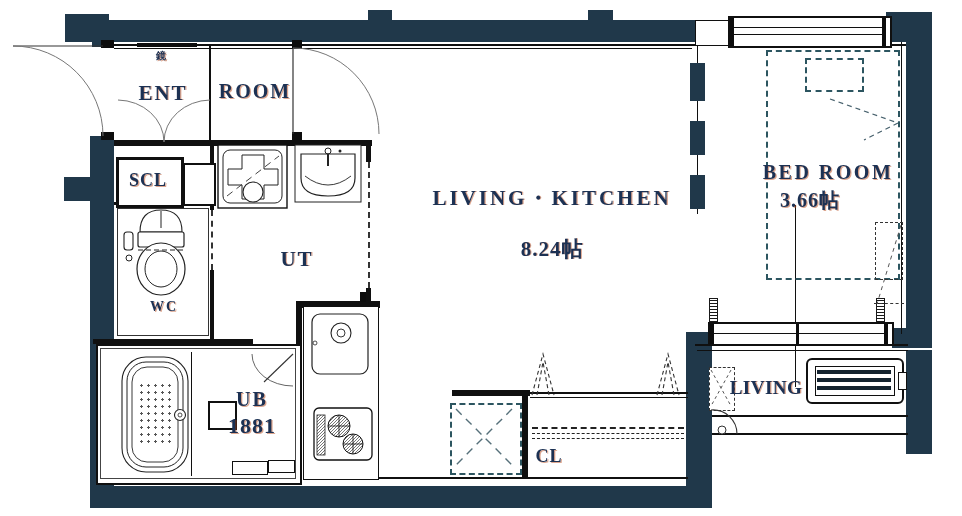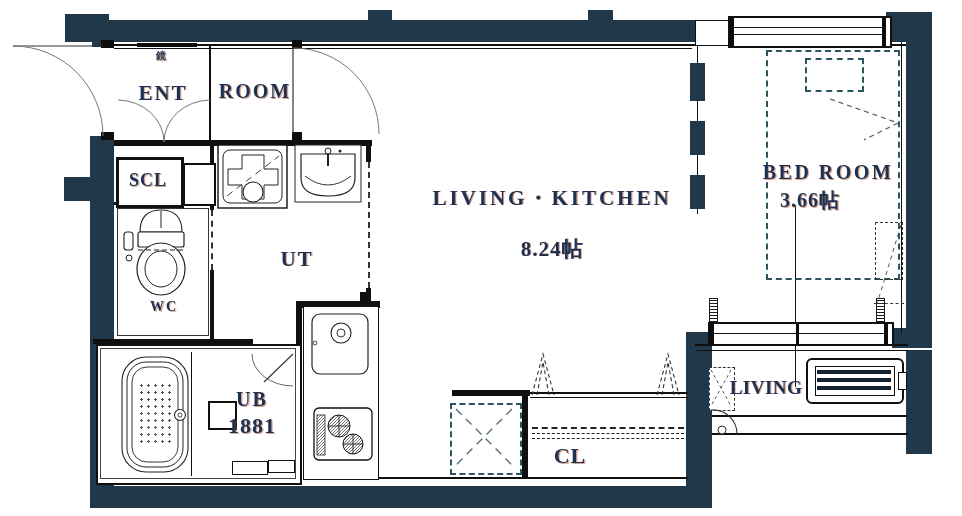--- a/index.html
+++ b/index.html
@@ -234,16 +234,16 @@
   <div class="lbl" style="left:255px;top:91px;font-size:20px;">ROOM</div>
   <div class="lbl" style="left:148px;top:180px;font-size:18px;letter-spacing:1px;">SCL</div>
   <div class="lbl" style="left:164px;top:307px;font-size:14px;">WC</div>
   <div class="lbl" style="left:297px;top:259px;font-size:21px;">UT</div>
   <div class="lbl" style="left:252px;top:399px;font-size:20px;">UB</div>
   <div class="lbl" style="left:252px;top:426px;font-size:22px;letter-spacing:1px;">1881</div>
   <div class="lbl" style="left:552px;top:198px;font-size:21px;letter-spacing:3px;">LIVING・KITCHEN</div>
   <div class="lbl" style="left:552px;top:249px;font-size:21px;letter-spacing:1px;">8.24帖</div>
   <div class="lbl" style="left:828px;top:172px;font-size:20px;letter-spacing:2.5px;">BED ROOM</div>
   <div class="lbl" style="left:810px;top:200px;font-size:20px;letter-spacing:1px;">3.66帖</div>
-  <div class="lbl" style="left:570px;top:456px;font-size:22px;letter-spacing:1px;">CL</div>
+  <div class="lbl" style="left:549px;top:456px;font-size:18px;letter-spacing:1px;">CL</div>
   <div class="lbl" style="left:766px;top:387px;font-size:19px;letter-spacing:0.5px;">LIVING</div>
 
 </div>
 
 </body></html>

